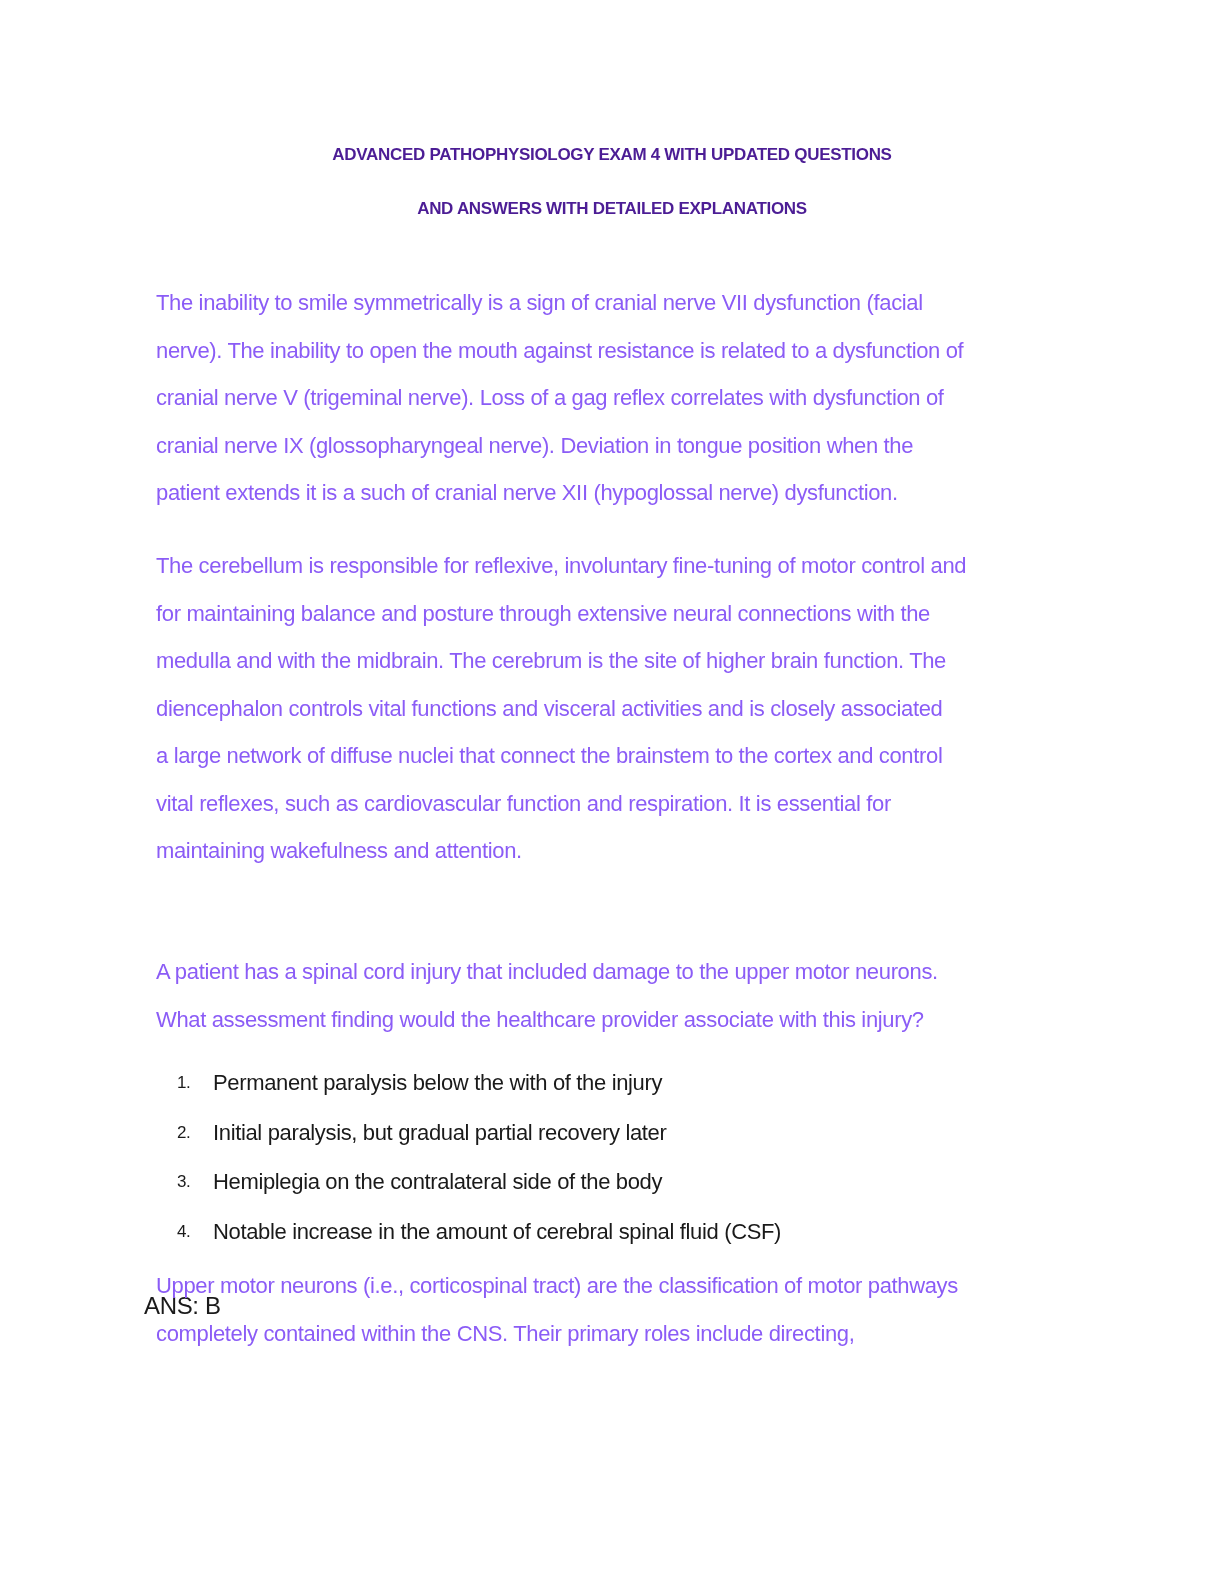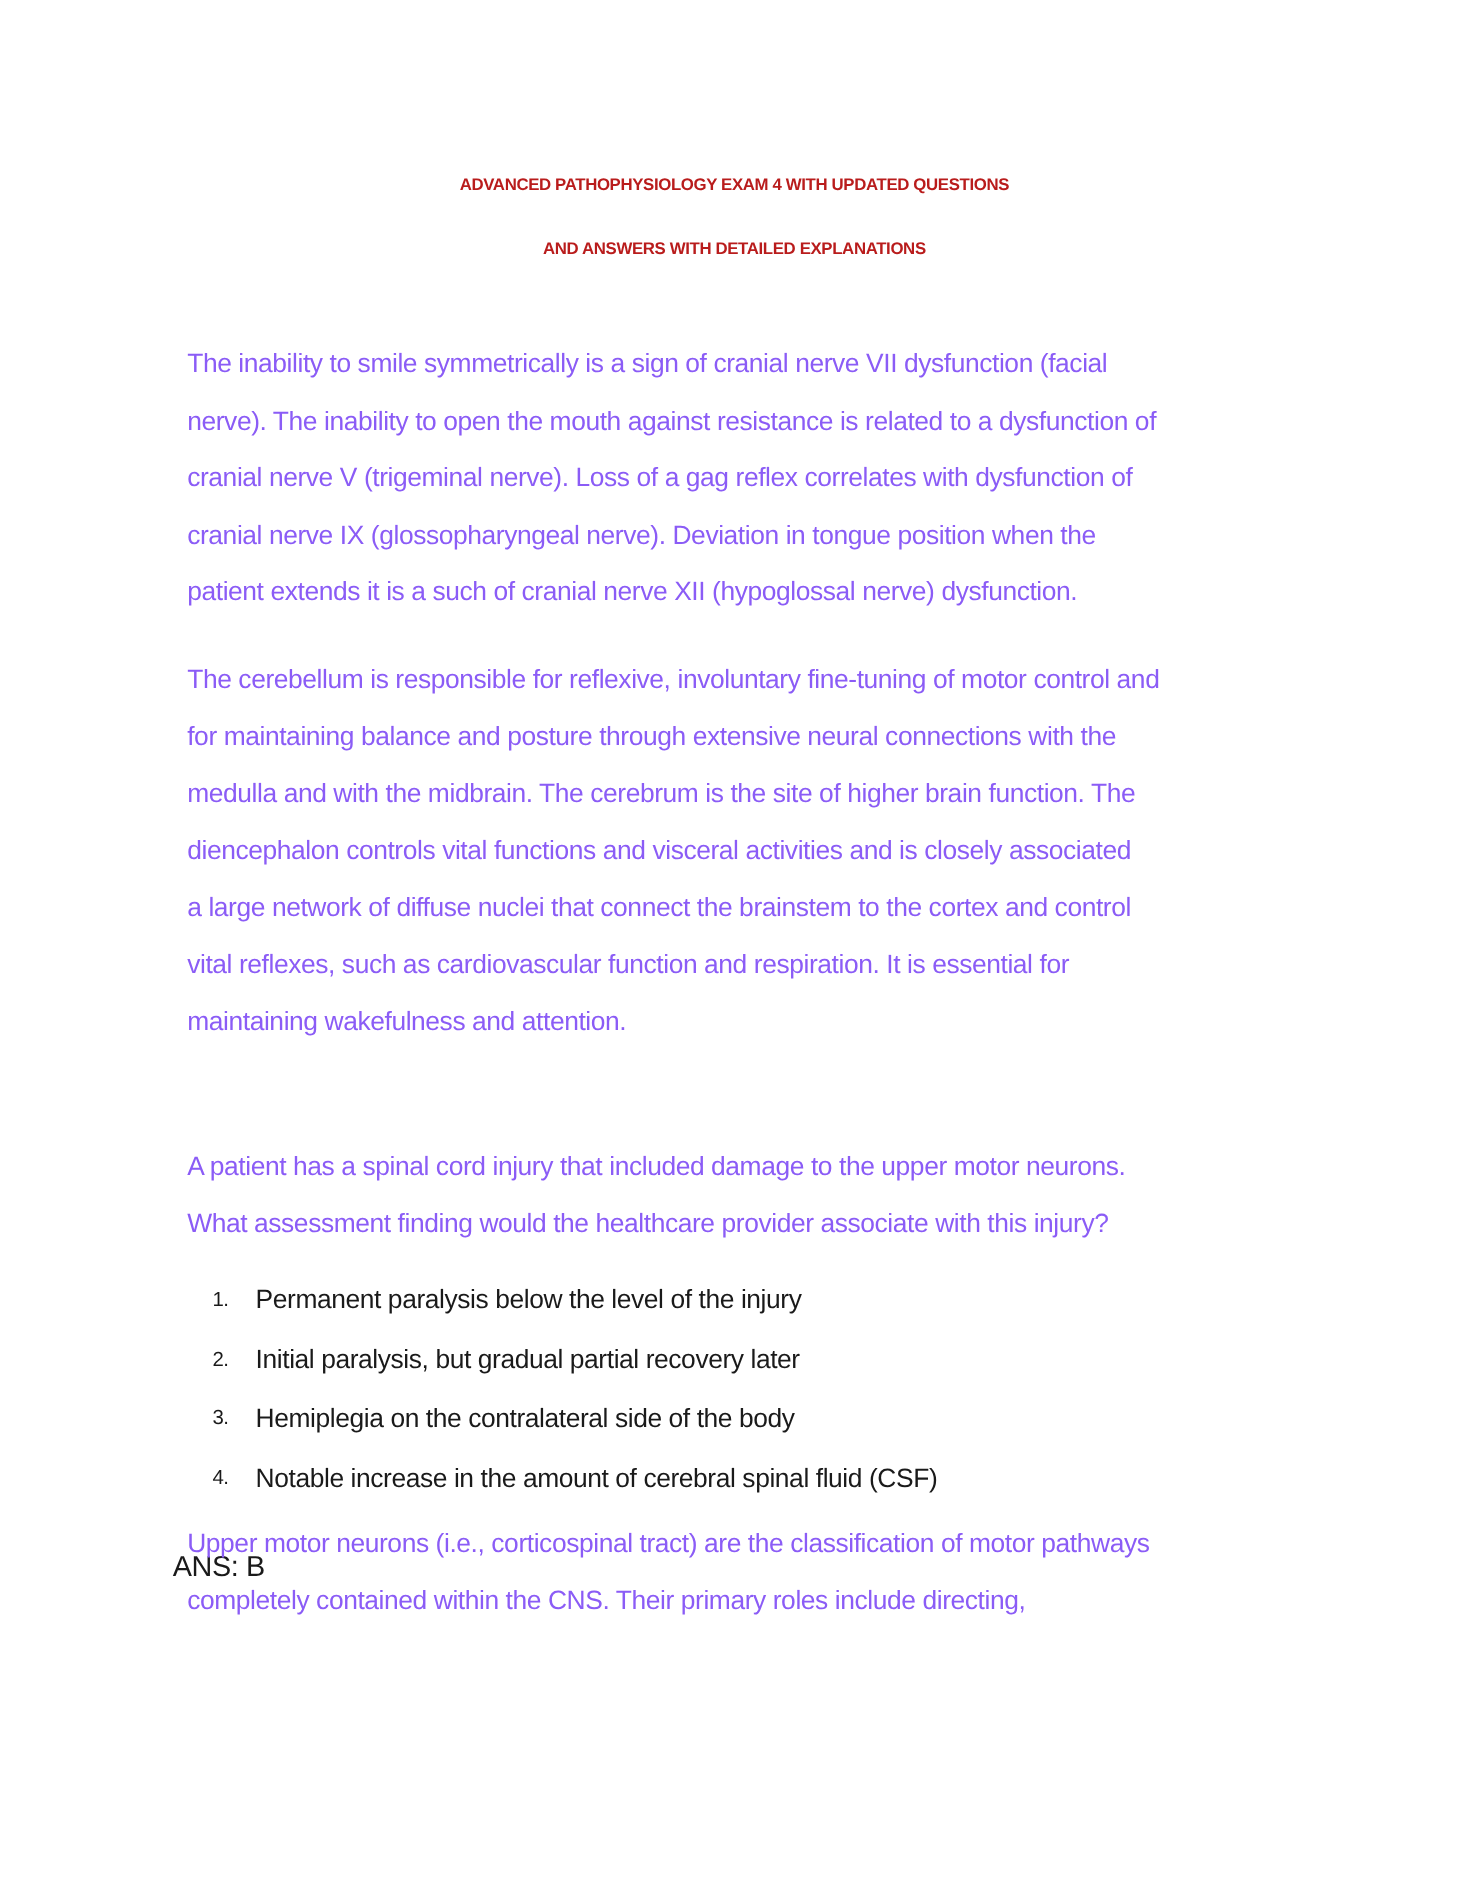--- a/index.html
+++ b/index.html
@@ -20,24 +20,24 @@
       left: 0; top: 0;
       width: 1224px;
       height: 1584px;
       background: #ffffff;
     }
     .title {
       position: absolute;
       left: 0;
       width: 1224px;
       text-align: center;
-      font-size: 14px;
+      font-size: 17px;
       font-weight: bold;
       letter-spacing: -0.3px;
-      color: #b91c1c;
+      color: #4c1d95;
       margin: 0;
       white-space: nowrap;
     }
     .title.l1 { top: 145px; }
     .title.l2 { top: 199px; }
     .para {
       position: absolute;
       left: 144px;
       width: 940px;
       margin: 12px;
@@ -118,21 +118,21 @@
   </p>
 
   <p class="para p3">
     <span class="line">A patient has a spinal cord injury that included damage to the upper motor neurons.</span>
     <span class="line">What assessment finding would the healthcare provider associate with this injury?</span>
   </p>
 
   <ol class="options">
     <li class="option">
       <span class="option-num">1.</span>
-      <span class="option-text">Permanent paralysis below the level of the injury</span>
+      <span class="option-text">Permanent paralysis below the with of the injury</span>
     </li>
     <li class="option">
       <span class="option-num">2.</span>
       <span class="option-text">Initial paralysis, but gradual partial recovery later</span>
     </li>
     <li class="option">
       <span class="option-num">3.</span>
       <span class="option-text">Hemiplegia on the contralateral side of the body</span>
     </li>
     <li class="option">

